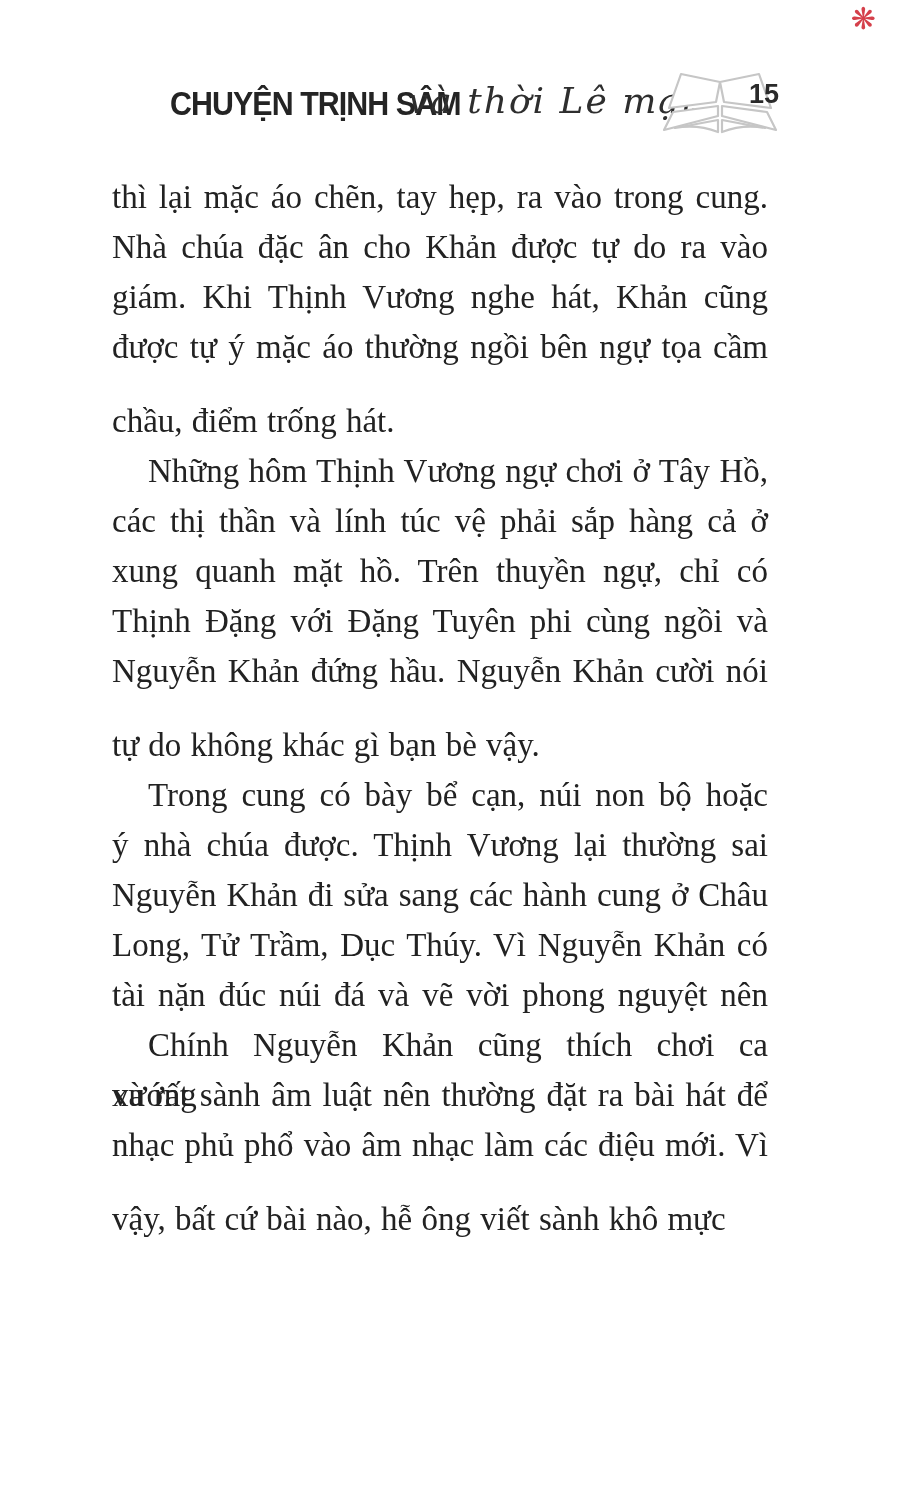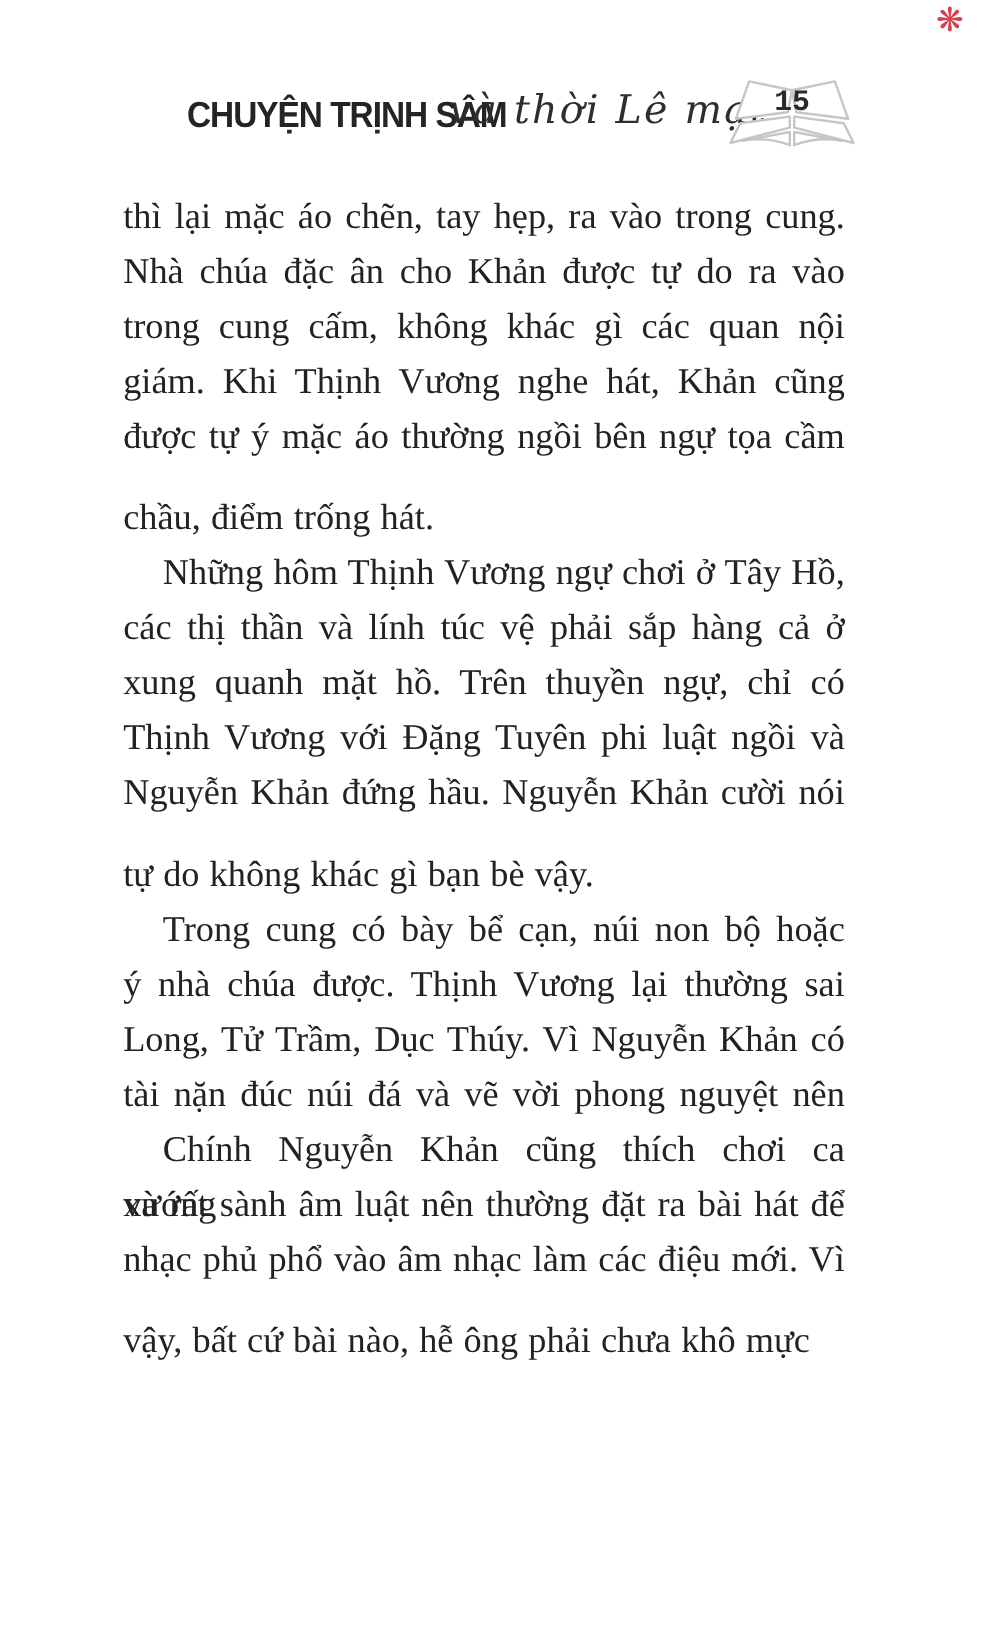--- a/index.html
+++ b/index.html
@@ -49,22 +49,22 @@
     color:#2e2e2e;
     white-space:nowrap;
   }
   .book-badge{
     position:absolute;left:661px;top:72px;
     width:118px;height:64px;
   }
   .book-badge svg{position:absolute;left:0;top:0;width:118px;height:64px;}
   .page-num{
     position:absolute;left:0;top:7px;width:118px;
-    text-align:center;
-    font-family:Liberation Mono, monospace;
+    text-align:right;
+    font-family:Liberation Sans, sans-serif;
     font-weight:700;
     font-size:27px;line-height:30px;
     color:#2a2a2a;
   }
   
   .body-text{
     position:absolute;
     left:112px;top:172px;width:656px;
     font-size:33px;
     line-height:50px;
@@ -107,33 +107,33 @@
           <path d="M61 48 L104 56 Q82 52 61 60 Z"></path>
         </g>
       </svg>
       <span class="page-num">15</span>
     </span>
   </header>
 
   <main class="body-text" id="body-text">
       <div class="line">thì lại mặc áo chẽn, tay hẹp, ra vào trong cung.</div>
       <div class="line">Nhà chúa đặc ân cho Khản được tự do ra vào</div>
-      <div class="line">trong cung cấm, không khác gì các quan nội</div>
       <div class="line">giám. Khi Thịnh Vương nghe hát, Khản cũng</div>
       <div class="line">được tự ý mặc áo thường ngồi bên ngự tọa cầm</div>
       <div class="line line-last">chầu, điểm trống hát.</div>
       <div class="line line-indent">Những hôm Thịnh Vương ngự chơi ở Tây Hồ,</div>
       <div class="line">các thị thần và lính túc vệ phải sắp hàng cả ở</div>
       <div class="line">xung quanh mặt hồ. Trên thuyền ngự, chỉ có</div>
-      <div class="line">Thịnh Vương với Đặng Tuyên phi luật ngồi và</div>
+      <div class="line">Thịnh Đặng với Đặng Tuyên phi cùng ngồi và</div>
       <div class="line">Nguyễn Khản đứng hầu. Nguyễn Khản cười nói</div>
       <div class="line line-last">tự do không khác gì bạn bè vậy.</div>
       <div class="line line-indent">Trong cung có bày bể cạn, núi non bộ hoặc</div>
       <div class="line">ý nhà chúa được. Thịnh Vương lại thường sai</div>
+      <div class="line">Nguyễn Khản đi sửa sang các hành cung ở Châu</div>
       <div class="line">Long, Tử Trầm, Dục Thúy. Vì Nguyễn Khản có</div>
       <div class="line">tài nặn đúc núi đá và vẽ vời phong nguyệt nên</div>
       <div class="line line-indent">Chính Nguyễn Khản cũng thích chơi ca xướng</div>
       <div class="line">và rất sành âm luật nên thường đặt ra bài hát để</div>
       <div class="line">nhạc phủ phổ vào âm nhạc làm các điệu mới. Vì</div>
-      <div class="line line-last">vậy, bất cứ bài nào, hễ ông phải chưa khô mực</div>
+      <div class="line line-last">vậy, bất cứ bài nào, hễ ông viết sành khô mực</div>
     </main>
 
 </div>
 
 </body></html>

